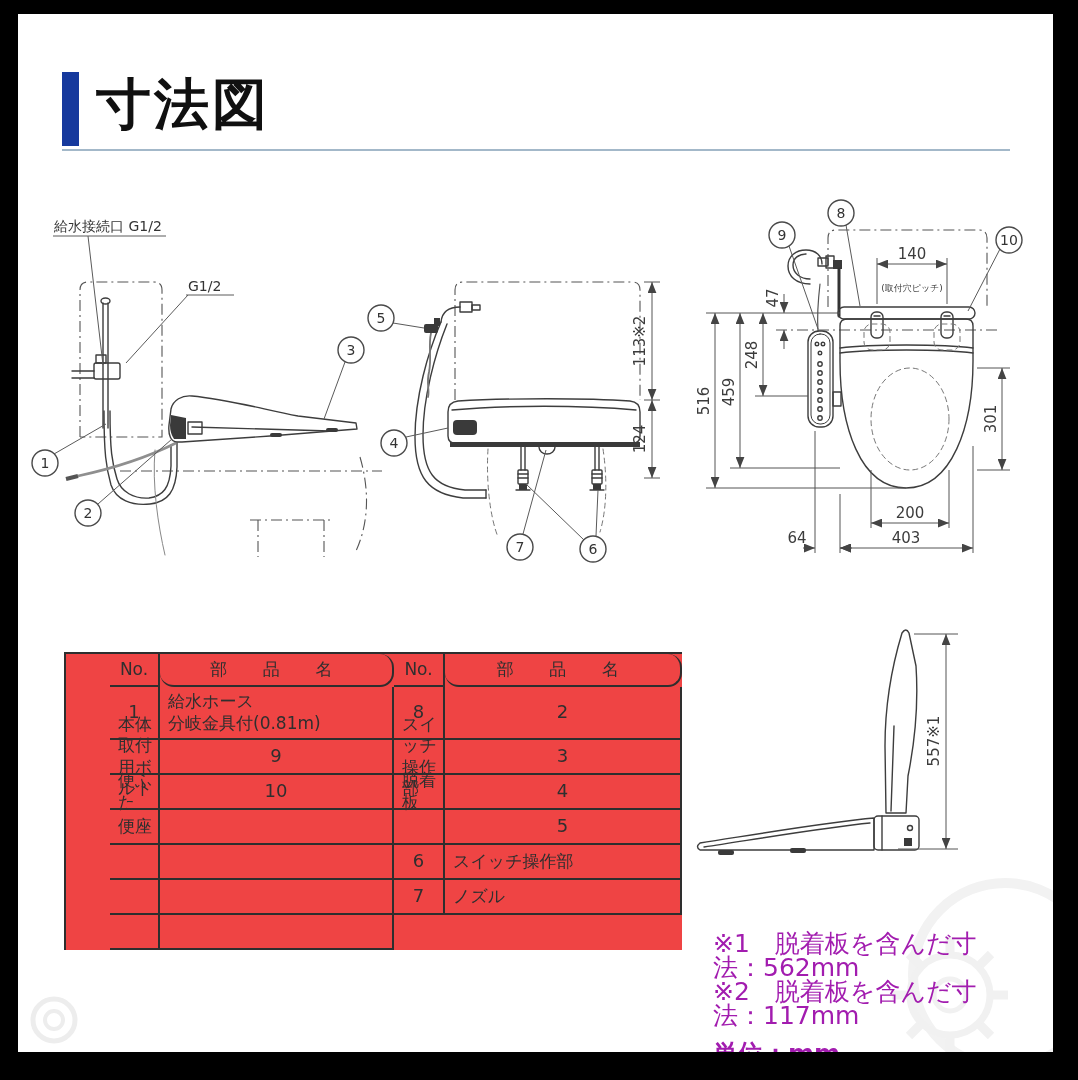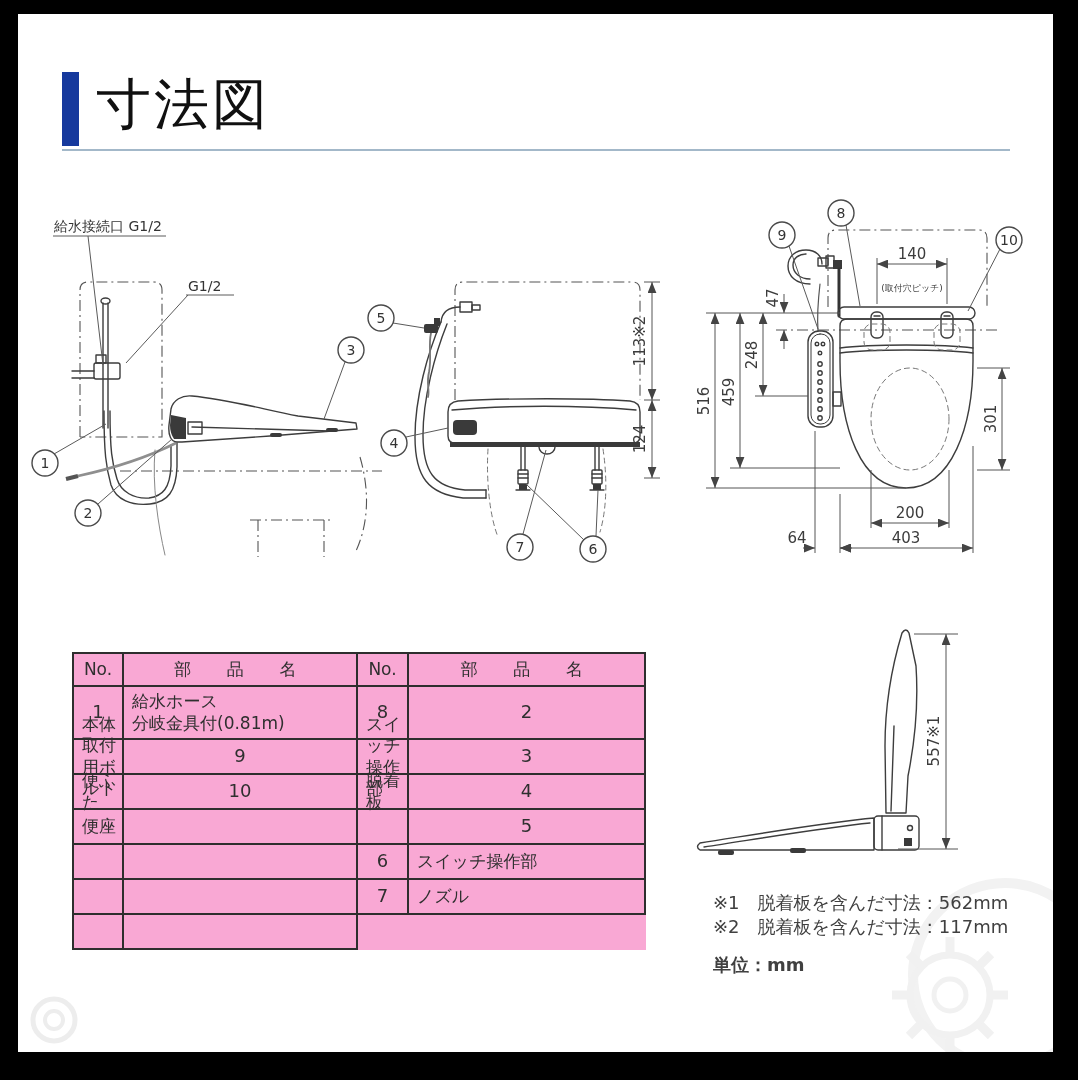--- a/index.html
+++ b/index.html
@@ -7,50 +7,50 @@
           font-family:"DejaVu Sans","Liberation Sans",sans-serif;color:#2f2f2f;}
   
   .frame{position:absolute;background:#000;z-index:50;}
   #frame-top{left:0;top:0;width:1078px;height:14px;}
   #frame-bottom{left:0;top:1052px;width:1078px;height:28px;}
   #frame-left{left:0;top:0;width:18px;height:1080px;}
   #frame-right{left:1053px;top:0;width:25px;height:1080px;}
 
   
   #accent-bar{position:absolute;left:62px;top:72px;width:17px;height:74px;background:#16399d;}
-  #page-title{position:absolute;left:96px;top:68px;font-size:55px;font-weight:400;color:#101010;letter-spacing:3px;}
+  #page-title{position:absolute;left:96px;top:68px;font-size:55px;font-weight:700;color:#101010;letter-spacing:3px;}
   #title-rule{position:absolute;left:62px;top:149px;width:948px;height:2px;background:#a3b8c9;}
 
   svg{position:absolute;overflow:visible;font-family:"DejaVu Sans","Liberation Sans",sans-serif;}
   .outline{stroke:#3d3d3d;stroke-width:1.4;fill:none;stroke-linejoin:round;stroke-linecap:round;}
   .thin{stroke:#5a5a5a;stroke-width:1;fill:none;}
   .cl{stroke:#555;stroke-width:1.1;fill:none;stroke-dasharray:11 4 2 4;}
   .dash{stroke:#777;stroke-width:1;fill:none;stroke-dasharray:5 4;}
   .dark{fill:#3a3a3a;stroke:none;}
   .dim{font-size:15px;fill:#3c3c3c;}
   .dim-sm{font-size:9px;fill:#3c3c3c;}
   .lbl{font-size:14px;fill:#333;}
   .callout circle{fill:#fff;stroke:#4a4a4a;stroke-width:1.4;}
   .callout text{font-size:14px;fill:#333;text-anchor:middle;}
   .dimline{stroke:#555;stroke-width:1;fill:none;}
 
   
-  #parts-table{position:absolute;left:72px;top:652px;display:grid;
+  #parts-table{position:absolute;left:64px;top:652px;display:grid;
      grid-template-columns:50px 234px 51px 237px;
      grid-template-rows:33px 53px repeat(6,35px);
-     border-top:2px solid #2e2e2e;border-left:2px solid #2e2e2e;background:#f9a8d4;}
+     border-top:2px solid #2e2e2e;border-left:2px solid #2e2e2e;background:#ef4444;padding-left:44px;}
   #parts-table .cell{border-right:2px solid #2e2e2e;border-bottom:2px solid #2e2e2e;
      display:flex;align-items:center;font-size:17px;white-space:pre-line;line-height:1.25;}
   #parts-table .no{justify-content:center;font-size:18px;}
   #parts-table .nm{padding-left:8px;}
   #parts-table .hd{justify-content:center;padding-left:0;font-size:17px;}
-  #parts-table .hd.nm{letter-spacing:0.55em;}
+  #parts-table .hd.nm{letter-spacing:0.55em;border-radius:14px;}
 
   
-  #notes{position:absolute;left:713px;top:891px;width:300px;font-size:18px;color:#404040;line-height:24px;}
+  #notes{position:absolute;left:713px;top:932px;width:300px;font-size:25px;color:#a21caf;line-height:24px;}
   #unit-note{margin-top:14px;font-weight:bold;}
 
   .wm{position:absolute;z-index:0;}
 </style>
 </head>
 <body>
 
 <div id="canvas">
 
   <svg class="wm" style="left:860px;top:838px;" width="190" height="212" viewBox="0 0 190 212">

